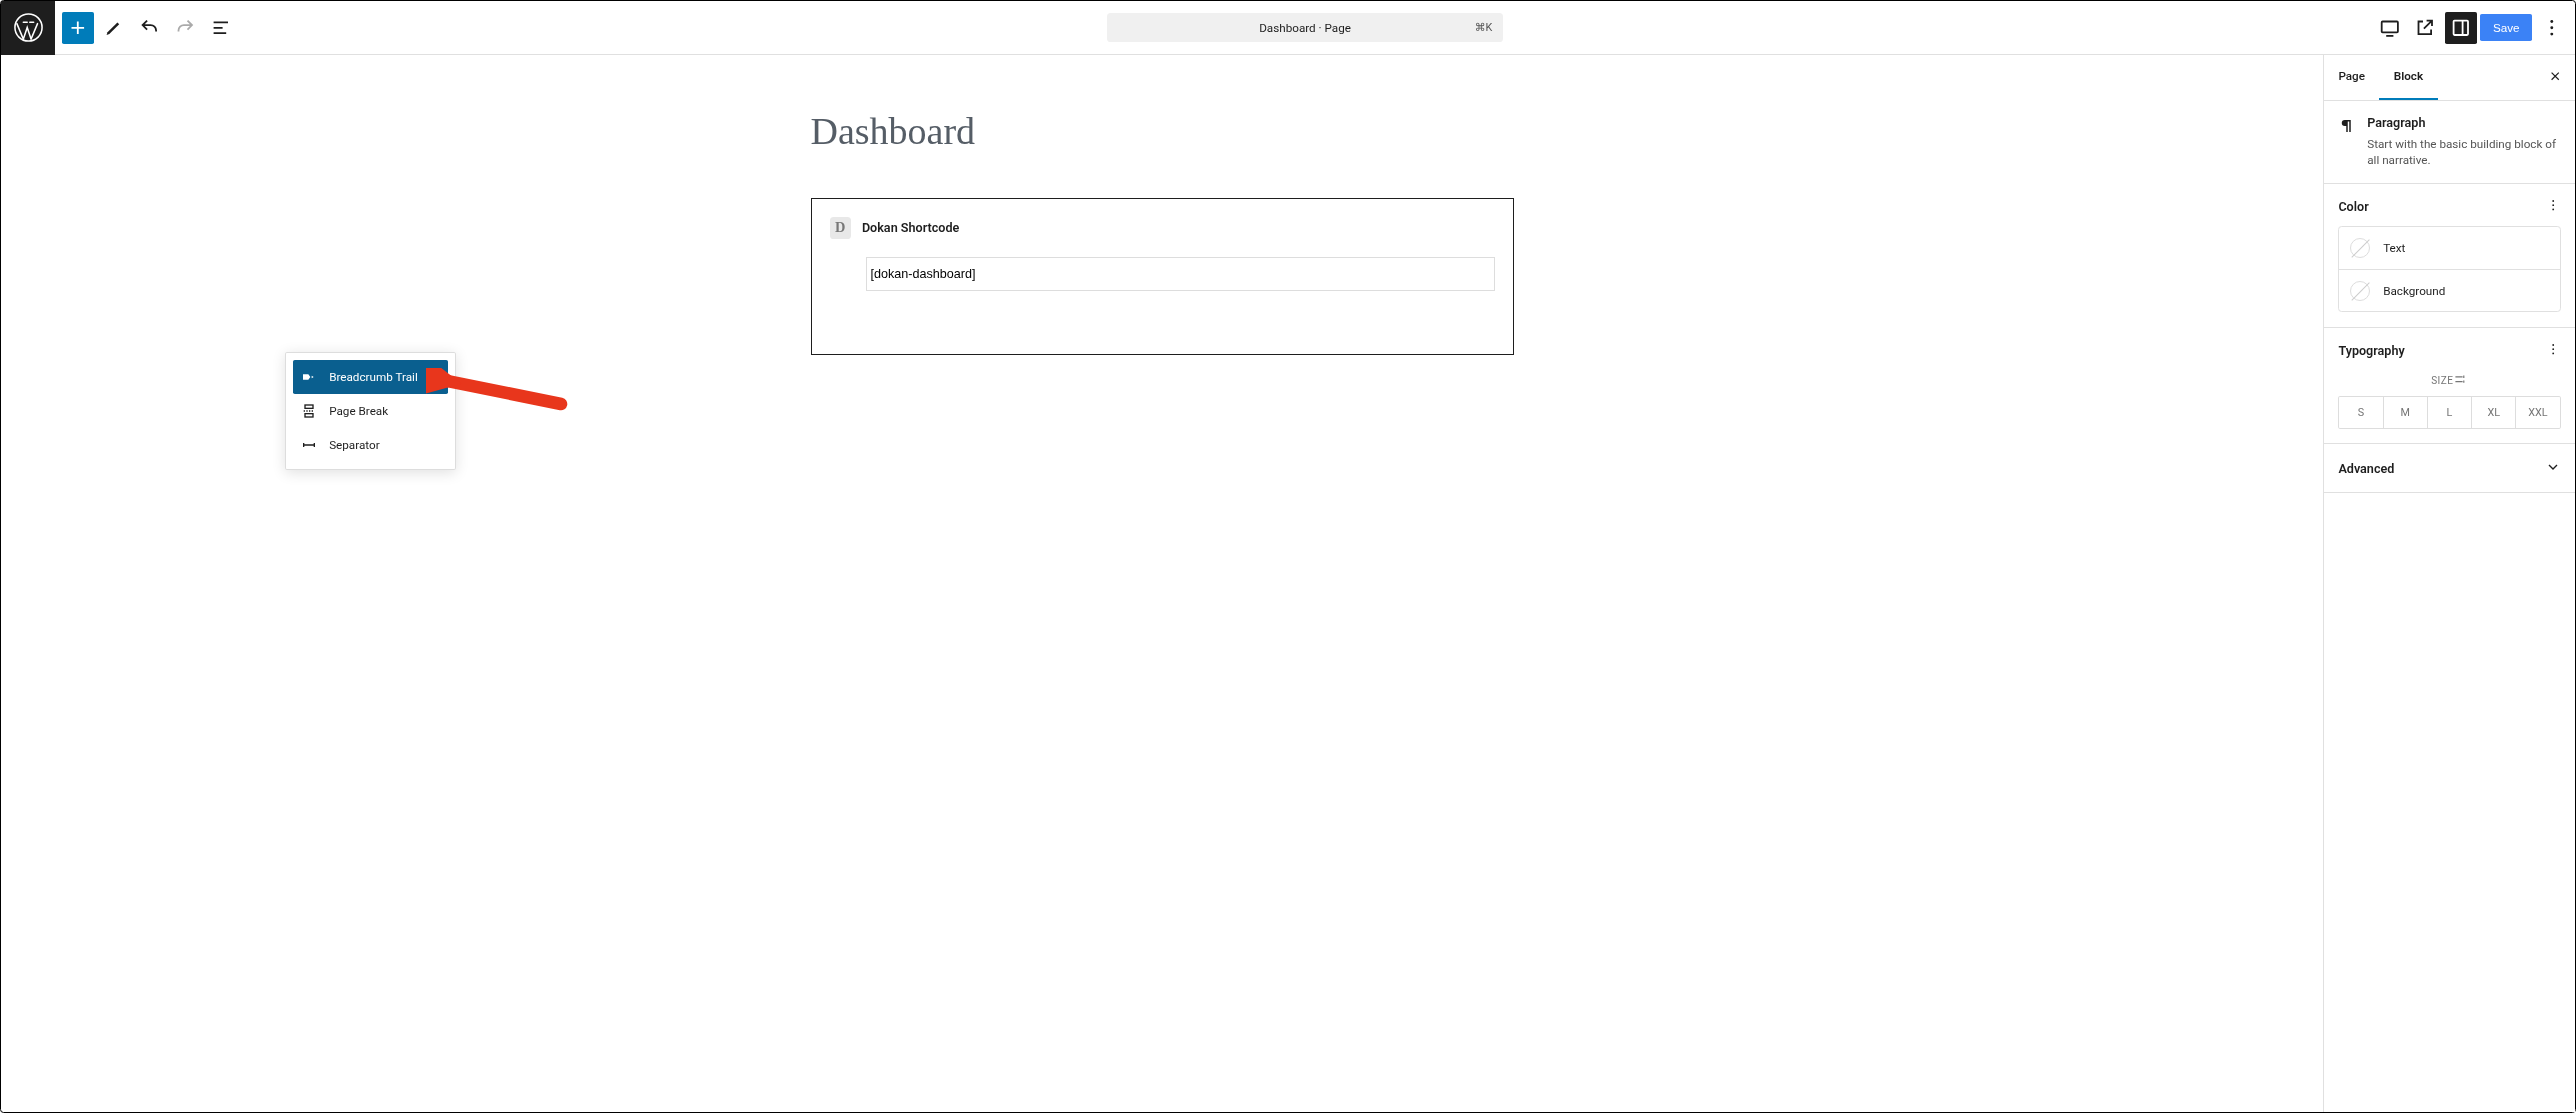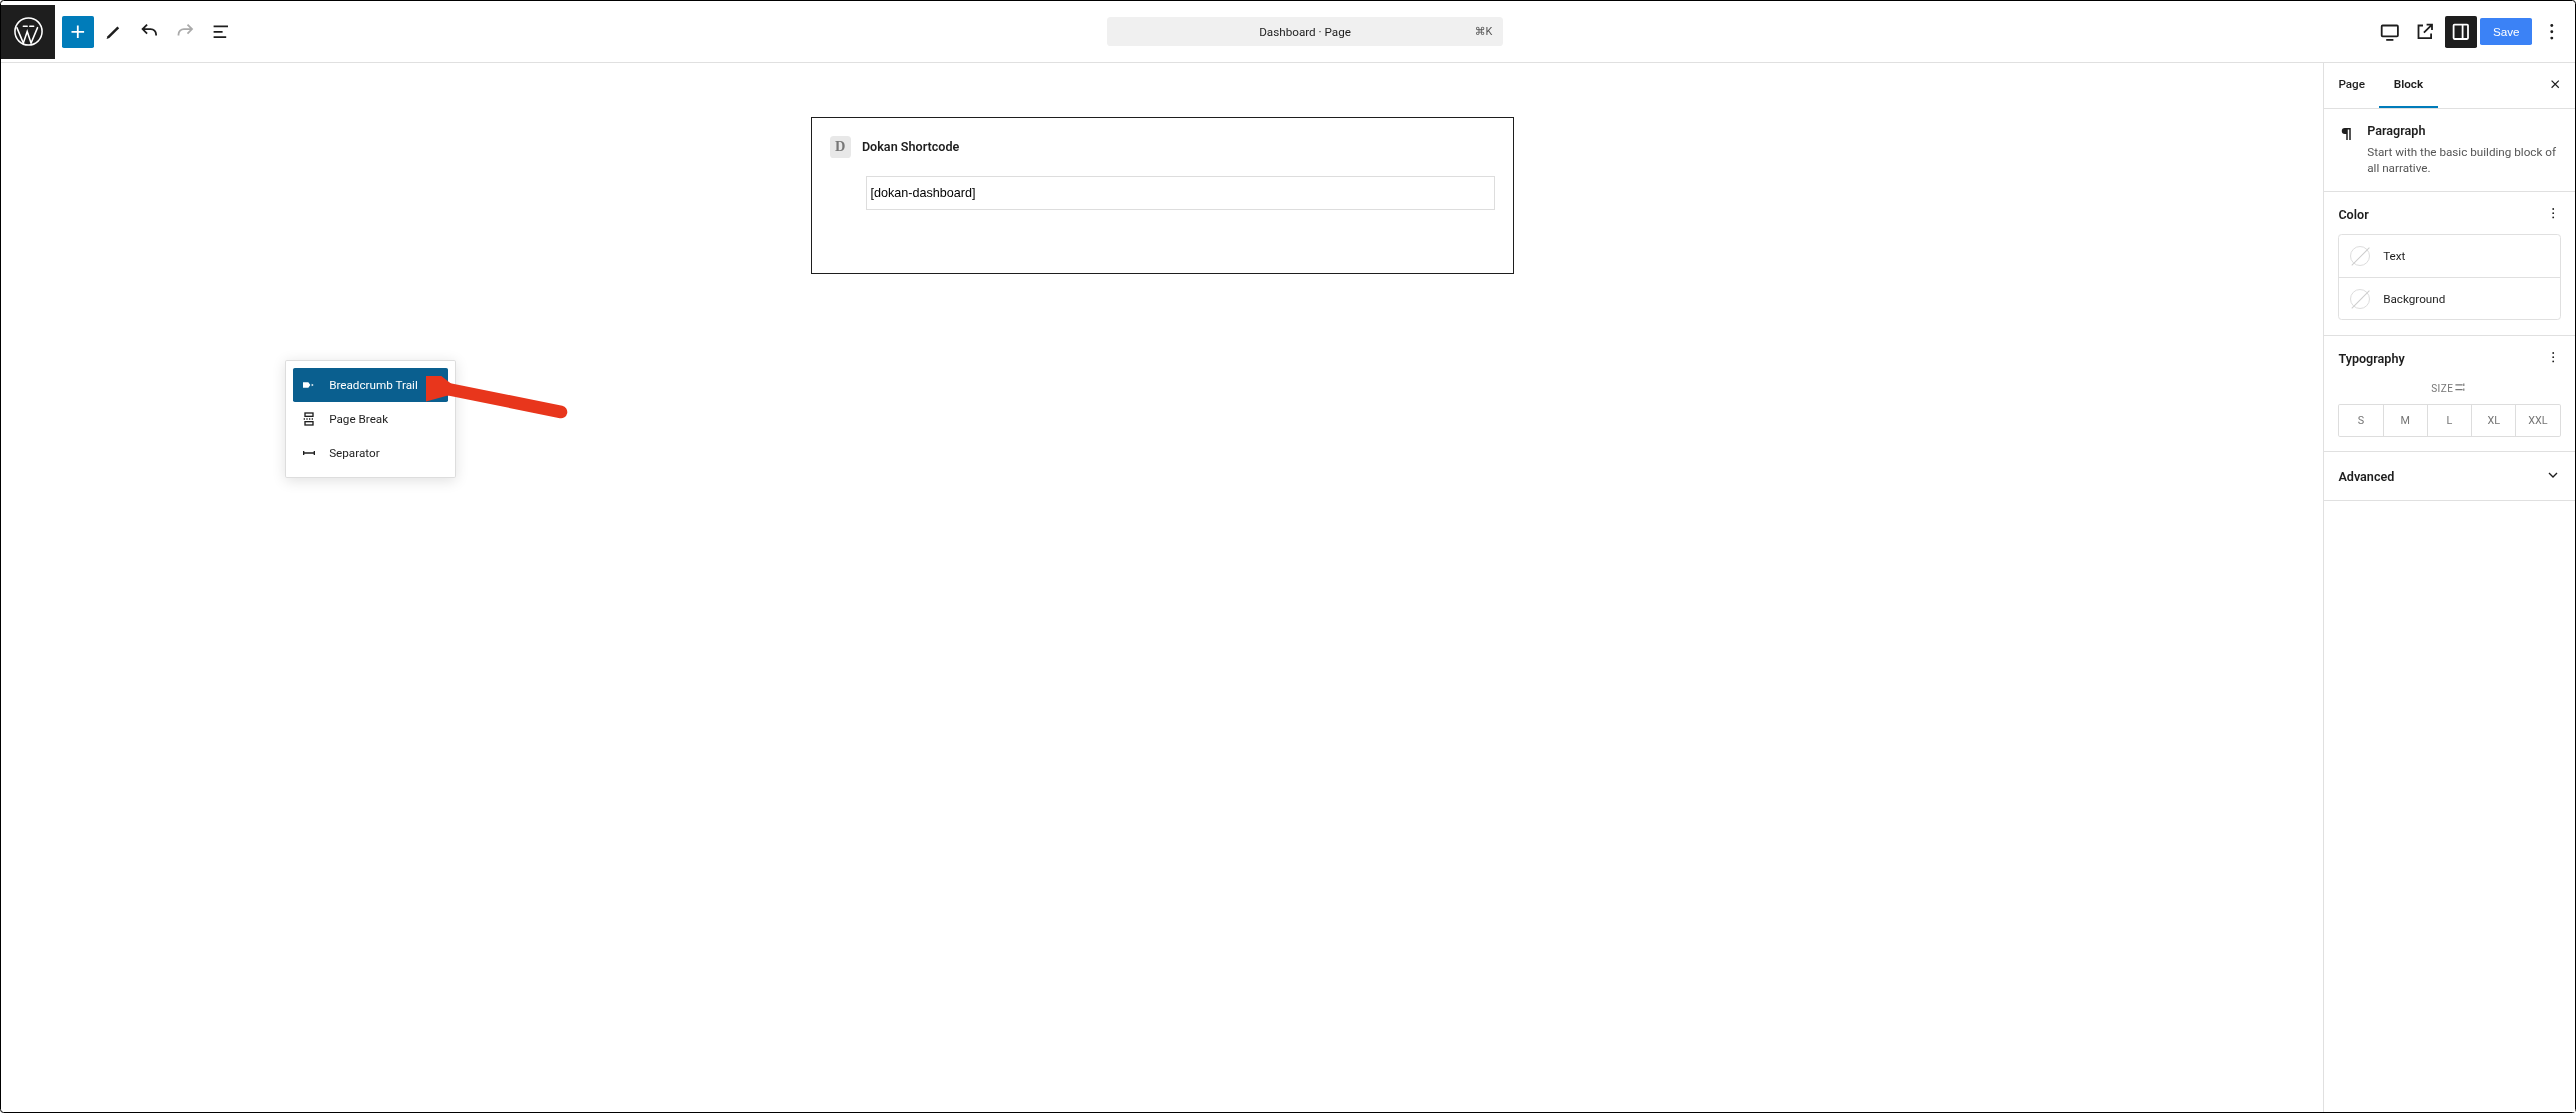--- a/index.html
+++ b/index.html
@@ -1,18 +1,18 @@
 <!DOCTYPE html>
 <html style="font-size:14.4px"><head>
 <meta charset="utf-8">
 <style>
 * { box-sizing: border-box; margin: 0; padding: 0; }
 body { font-family: -apple-system, BlinkMacSystemFont, "Segoe UI", Roboto, sans-serif; font-size: 11.7px; color: #1e1e1e; background: #fff; overflow: hidden; }
 .app { display: flex; flex-direction: column; width: 100vw; height: 100vh; border: 1.8px solid #000; border-radius: 3.6px; }
-.topbar { display: flex; align-items: center; height: 62px; border-bottom: 0.9px solid #e0e0e0; }
+.topbar { display: flex; align-items: center; height: 54px; border-bottom: 0.9px solid #e0e0e0; }
 .wp-logo { width: 54px; height: 54px; background: #1e1e1e; display: flex; align-items: center; justify-content: center; }
 .wp-logo svg { width: 31px; height: 31px; }
 .topbar-left { display: flex; align-items: center; gap: 3.6px; padding-left: 7.2px; }
 .icon-btn { width: 32px; height: 32px; display: flex; align-items: center; justify-content: center; border: none; background: transparent; border-radius: 1.8px; cursor: pointer; color: #1e1e1e; }
 .icon-btn svg { width: 21.6px; height: 21.6px; }
 .icon-btn.primary { background: #007cba; color: #fff; }
 .icon-btn.dark { background: #1e1e1e; color: #fff; }
 .topbar-center { flex: 1; display: flex; justify-content: center; }
 .doc-bar { display: flex; align-items: center; justify-content: center; width: 396px; height: 29px; background: #f0f0f0; border-radius: 3.6px; font-size: 11.7px; color: #1e1e1e; position: relative; padding: 0 10.8px; }
 .doc-bar .kbd { position: absolute; right: 10.8px; color: #555; font-size: 10.8px; }
@@ -124,20 +124,21 @@
             <circle cx="12" cy="12" r="1.6"></circle>
             <circle cx="12" cy="19" r="1.6"></circle>
           </svg>
       </button>
     </div>
   </div>
 
   <div class="main">
     <div class="canvas">
       <div class="content">
+        <h1 class="page-title">Dashboard</h1>
 
         <div class="block-box">
           <div class="block-header">
             <div class="dokan-icon">D</div>
             <div class="block-header-label">Dokan Shortcode</div>
           </div>
           <input class="shortcode-input" value="[dokan-dashboard]" style="">
         </div>
 
       </div>

